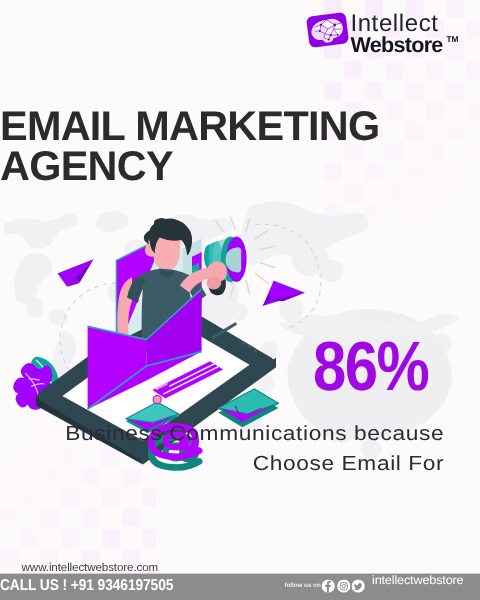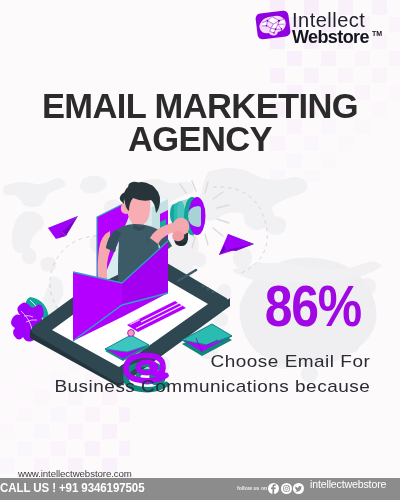--- a/index.html
+++ b/index.html
@@ -22,25 +22,25 @@
   .tagline span{display:inline-block;transform:scaleX(0.76);transform-origin:0 50%;}
 
   .logo{position:absolute;left:254px;top:8px;width:140px;height:36px;}
   .logo-badge{position:absolute;left:0px;top:1px;}
   .logo-text{position:absolute;left:38px;top:5px;}
   .logo-l1{font-size:20px;font-weight:400;color:#22222e;line-height:15px;letter-spacing:0.5px;}
   .logo-l2{font-size:18px;font-weight:700;color:#14141f;line-height:18px;letter-spacing:-0.6px;}
   .logo-tm{position:absolute;left:118px;top:22px;font-size:7px;font-weight:700;color:#14141f;}
 
   
-  .title{position:absolute;left:0;top:90px;width:400px;text-align:center;
+  .title{position:absolute;left:0;top:90px;width:400px;
          color:#2b2b2b;font-weight:700;font-size:34.5px;line-height:33px;letter-spacing:-0.6px;}
 
   
-  .stat{position:absolute;left:249px;top:277px;width:120px;text-align:right;
+  .stat{position:absolute;left:249px;top:277px;width:120px;text-align:center;
         font-size:58px;font-weight:700;color:#9f08e3;letter-spacing:-1.5px;line-height:58px;}
   .stat span{display:inline-block;transform:scaleX(0.86);}
 
   
   .copy{position:absolute;left:0;top:349px;width:370px;text-align:right;}
   .copy div{font-size:17px;color:#2b2b33;line-height:25px;font-weight:400;letter-spacing:0.45px;}
   .copy div span{display:inline-block;transform:scaleX(1.115);transform-origin:100% 50%;}
 
   
   .footer{position:absolute;left:0;top:478px;width:400px;height:22px;background:#8c8c8c;}
@@ -409,22 +409,22 @@
   </div>
 
   <div class="title">
     <div>EMAIL MARKETING</div>
     <div>AGENCY</div>
   </div>
 
   <div class="stat"><span>86%</span></div>
 
   <div class="copy">
+    <div><span>Business Communications because</span></div>
     <div><span>Choose Email For</span></div>
-    <div><span>Business Communications because</span></div>
   </div>
 
   <div class="f-web"><span>www.intellectwebstore.com</span></div>
 
   <div class="footer">
     <div class="f-call"><span>CALL US ! +91 9346197505</span></div>
     <div class="f-follow"><span>follow us on</span></div>
     <div class="f-social">
       <svg class="soc" width="11" height="11" viewBox="0 0 24 24" xmlns="http://www.w3.org/2000/svg">
         <circle cx="12" cy="12" r="12" fill="#ffffff"></circle>

